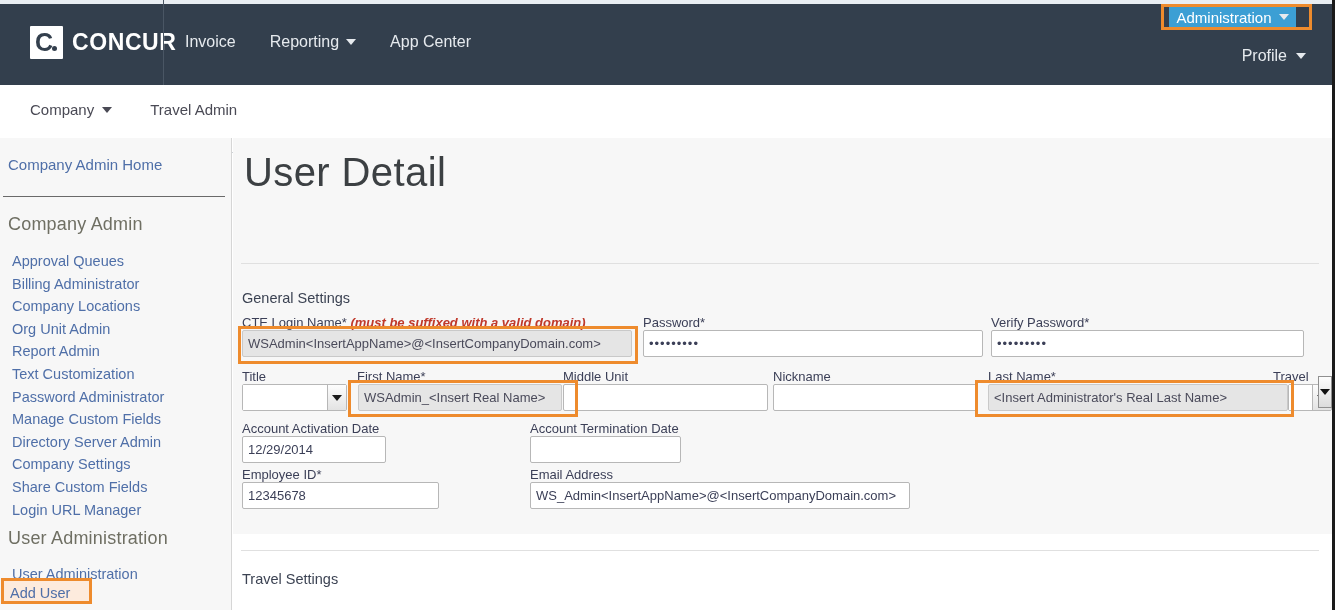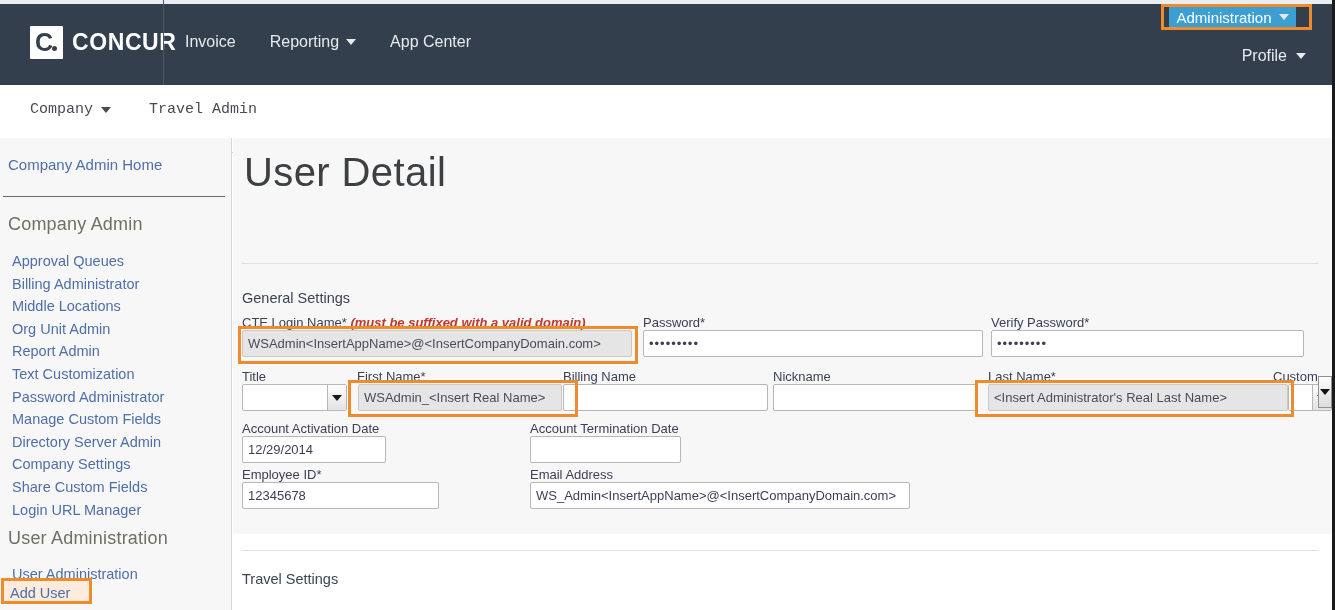--- a/index.html
+++ b/index.html
@@ -78,21 +78,21 @@
   .admin-btn span { color: #ffffff; font-size: 15px; }
   .profile-btn {
     position: absolute; right: 26px; top: 47px;
     color: #e6eaee; font-size: 16px; display: flex; align-items: center;
     gap: 9px; cursor: pointer;
   }
 
   
   .tabbar {
     position: absolute; left: 0; top: 85px; width: 1332px; height: 68px;
-    background: #ffffff; border-bottom: 1px solid #cdd2d7; font-family: Liberation Mono, monospace;
+    background: #ffffff; border-bottom: 1px solid #cdd2d7;
   }
   .tabs { position: absolute; left: 30px; top: 16px; display: flex; gap: 38px; }
   .tab {
     font-size: 15px; color: #4a4a55; display: flex; align-items: center;
     gap: 8px; cursor: pointer;
   }
   .tab .caret-down { border-top-color: #4a4a55; }
   .tab-pointer {
     position: absolute; left: 63px; bottom: -1px;
     width: 0; height: 0; border-left: 13px solid transparent;
@@ -267,21 +267,21 @@
   </div>
 
   <div class="sidebar">
     <div class="side-link side-home">Company Admin Home</div>
     <div class="side-rule"></div>
 
     <div class="side-head h1">Company Admin</div>
     <div class="side-list l1">
       <div class="side-link">Approval Queues</div>
       <div class="side-link">Billing Administrator</div>
-      <div class="side-link">Middle Locations</div>
+      <div class="side-link">Company Locations</div>
       <div class="side-link">Org Unit Admin</div>
       <div class="side-link">Report Admin</div>
       <div class="side-link">Text Customization</div>
       <div class="side-link">Password Administrator</div>
       <div class="side-link">Manage Custom Fields</div>
       <div class="side-link">Directory Server Admin</div>
       <div class="side-link">Company Settings</div>
       <div class="side-link">Share Custom Fields</div>
       <div class="side-link">Login URL Manager</div>
     </div>
@@ -318,30 +318,30 @@
     <div class="sel-wrap" style="left:9px; top:246px; width:105px;">
       <div class="sel-box"></div>
       <div class="sel-arrow">
           <i></i>
         </div>
     </div>
 
     <div class="fld-label" style="left:124px; top:231px;">First Name*</div>
     <input class="fld peach" style="left: 125px; top: 246px; width: 204px;" readonly="" value="WSAdmin_&lt;Insert Real Name&gt;">
 
-    <div class="fld-label" style="left:330px; top:231px;">Billing Name</div>
+    <div class="fld-label" style="left:330px; top:231px;">Middle Unit</div>
     <input class="fld" style="left: 330px; top: 246px; width: 205px;" readonly="" value="">
 
     <div class="fld-label" style="left:540px; top:231px;">Nickname</div>
     <input class="fld" style="left: 540px; top: 246px; width: 205px;" readonly="" value="">
 
     <div class="fld-label" style="left:755px; top:231px;">Last Name*</div>
     <input class="fld peach" style="left: 755px; top: 246px; width: 300px;" readonly="" value="&lt;Insert Administrator's Real Last Name&gt;">
 
-    <div class="fld-label" style="left:1040px; top:231px;">Custom</div>
+    <div class="fld-label" style="left:1040px; top:231px;">Travel</div>
     <div class="sel-wrap" style="left:1055px; top:246px; width:44px;">
       <div class="sel-box"></div>
       <div class="sel-arrow">
           <i></i>
         </div>
     </div>
 
     <div class="fld-label" style="left:9px; top:283px;">Account Activation Date</div>
     <input class="fld" style="left: 9px; top: 298px; width: 144px;" readonly="" value="12/29/2014">
 

